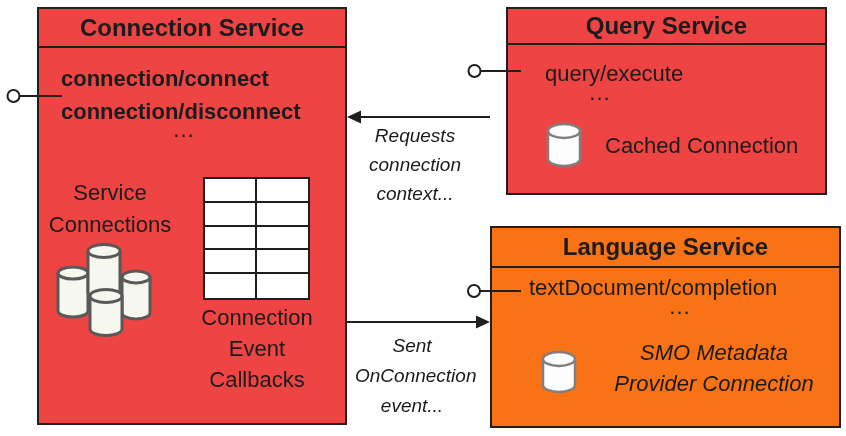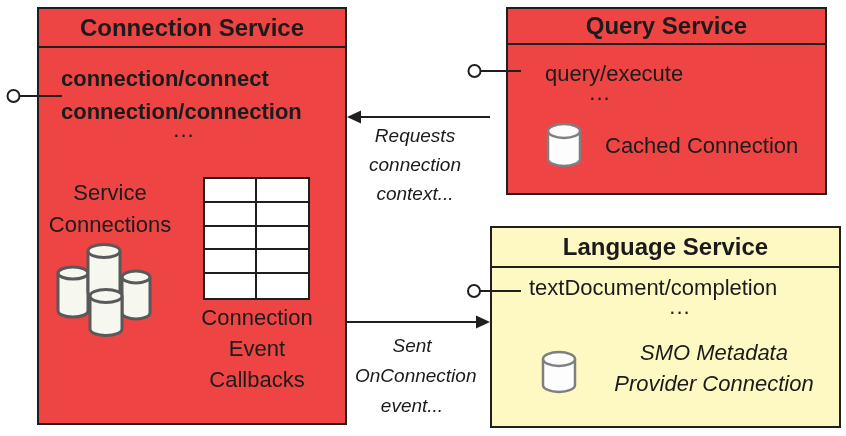--- a/index.html
+++ b/index.html
@@ -10,21 +10,21 @@
   }
   .box { position:absolute; border:2px solid #1f1f1f; box-sizing:border-box; }
   .box-header {
     font-weight:bold; text-align:center; border-bottom:2px solid #1f1f1f;
     font-size:24px; box-sizing:border-box;
   }
   .conn { left:37px; top:7px; width:310px; height:418px; background:#ef4444; }
   .conn .box-header { height:39px; line-height:37px; }
   .qry  { left:490px; top:7px; width:321px; height:188px; background:#ef4444;margin-left:16px; }
   .qry .box-header { height:36px; line-height:34px; }
-  .lang { left:490px; top:226px; width:351px; height:202px; background:#fef9c3; }
+  .lang { left:490px; top:226px; width:351px; height:202px; background:#f97316; }
   .lang .box-header { height:40px; line-height:38px; }
   .txt { position:absolute; font-size:22px; line-height:32px; white-space:nowrap; }
   .center { text-align:center; }
   .ellipsis { line-height:26px; letter-spacing:1px; }
   .lbl { position:absolute; font-style:italic; font-size:19px; text-align:center; white-space:nowrap; }
   .tbl {
     position:absolute; left:203px; top:177px; width:107px; height:123px;
     background:#ffffff; border:2px solid #1f1f1f; box-sizing:border-box;
     display:grid; grid-template-columns:1fr 1fr; grid-template-rows:repeat(5,1fr);
   }
@@ -37,21 +37,21 @@
 <body>
 
 <div id="canvas">
 
   <div class="box conn">
     <div class="box-header">Connection Service</div>
   </div>
 
   <div class="txt" style="left:61px; top:62px; line-height:33px;font-weight:bold;">
     <div>connection/connect</div>
-    <div>connection/connection</div>
+    <div>connection/disconnect</div>
   </div>
   <div class="txt center ellipsis" style="left:61px; top:117px; width:246px;">...</div>
 
   <div class="txt center" style="left:44px; top:177px; width:132px;">
     <div>Service</div>
     <div>Connections</div>
   </div>
 
   <div class="tbl">
     <div></div>

